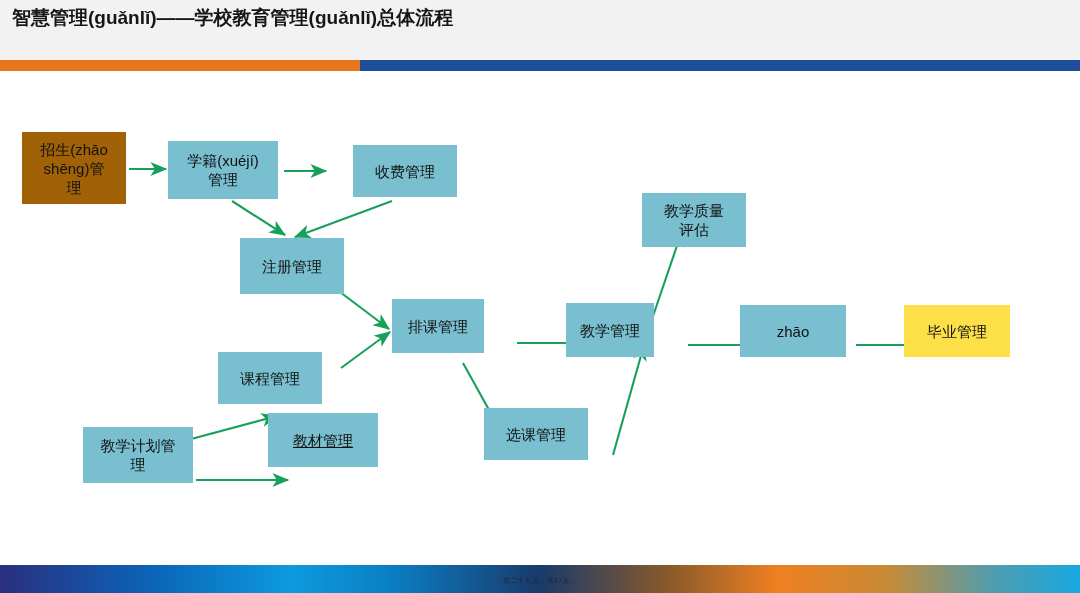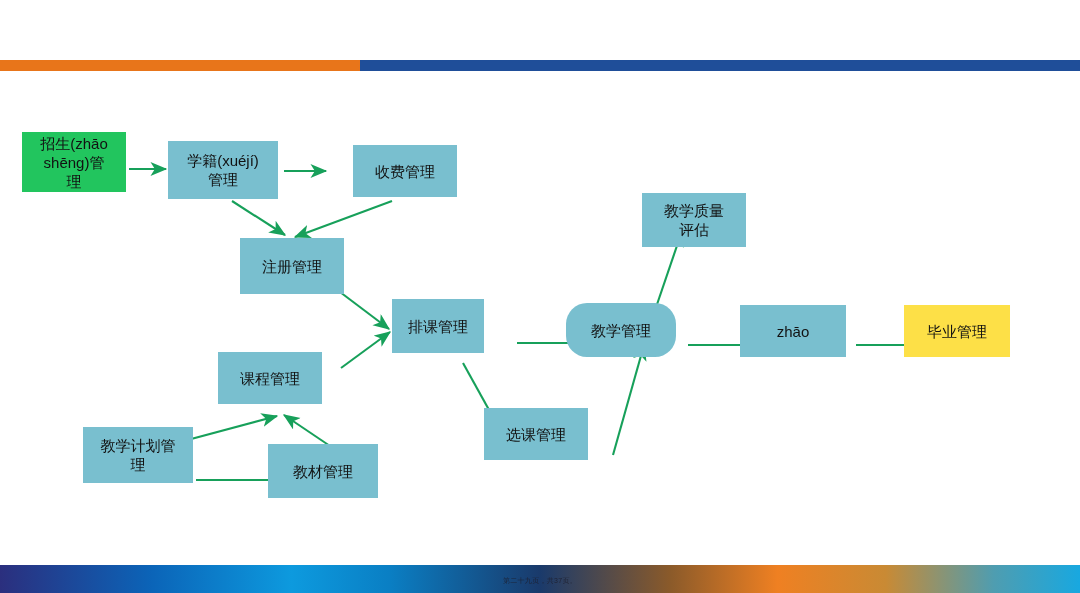--- a/index.html
+++ b/index.html
@@ -112,20 +112,23 @@
     color: #1d1d2b;
     opacity: 0.85;
     letter-spacing: 0.3px;
   }
 </style>
 </head>
 <body>
 
 <div id="slide">
 
+  <div id="header">
+    <div id="title">智慧管理(guǎnlǐ)——学校教育管理(guǎnlǐ)总体流程</div>
+  </div>
 
   <div id="bar-orange"></div>
   <div id="bar-blue"></div>
 
   <div id="canvas">
 
     <svg id="arrows" viewBox="0 0 1080 494" xmlns="http://www.w3.org/2000/svg">
       <defs>
         <marker id="ah" markerWidth="9" markerHeight="9" refX="7.4" refY="3.3" orient="auto" markerUnits="strokeWidth">
           <path d="M0,0 L8,3.3 L0,6.6 L2.1,3.3 z" fill="#17a05a"></path>
@@ -159,37 +162,37 @@
 
         <path d="M165,375 L277,345"></path>
 
         <path d="M196,409 L288,409"></path>
 
         <path d="M330,375 L284,344"></path>
       </g>
     </svg>
 
     <div id="nodes">
-        <div class="node" style="left: 22px; top: 61px; width: 104px; height: 60px; background: #22c55e;">招生(zhāo
+        <div class="node" style="left: 22px; top: 61px; width: 104px; height: 72px; background: #a16207;">招生(zhāo
 shēng)管
 理</div>
         <div class="node" style="left: 168px; top: 70px; width: 110px; height: 58px; background: rgb(121, 191, 207);">学籍(xuéjí)
 管理</div>
         <div class="node" style="left: 328px; top: 74px; width: 104px; height: 52px; background: rgb(121, 191, 207); margin-left: 25px;">收费管理</div>
         <div class="node" style="left: 220px; top: 167px; width: 104px; height: 56px; background: rgb(121, 191, 207); margin-left: 20px;">注册管理</div>
         <div class="node" style="left: 642px; top: 122px; width: 104px; height: 54px; background: rgb(121, 191, 207);">教学质量
 评估</div>
         <div class="node" style="left: 392px; top: 228px; width: 92px; height: 54px; background: rgb(121, 191, 207);">排课管理</div>
-        <div class="node" style="left: 566px; top: 232px; width: 110px; height: 54px; background: rgb(121, 191, 207); border-radius: 21px;">教学管理</div>
+        <div class="node" style="left: 566px; top: 232px; width: 88px; height: 54px; background: rgb(121, 191, 207);">教学管理</div>
         <div class="node" style="left: 740px; top: 234px; width: 106px; height: 52px; background: rgb(121, 191, 207);">zhāo</div>
         <div class="node" style="left: 904px; top: 234px; width: 106px; height: 52px; background: #fde047;">毕业管理</div>
         <div class="node" style="left: 218px; top: 281px; width: 104px; height: 52px; background: rgb(121, 191, 207);">课程管理</div>
         <div class="node" style="left: 484px; top: 337px; width: 104px; height: 52px; background: rgb(121, 191, 207);">选课管理</div>
         <div class="node" style="left: 83px; top: 356px; width: 110px; height: 56px; background: rgb(121, 191, 207);">教学计划管
 理</div>
-        <div class="node" style="left: 268px; top: 373px; width: 110px; height: 54px; background: rgb(121, 191, 207);">教材管理</div>
+        <div class="node" style="left: 268px; top: 342px; width: 110px; height: 54px; background: rgb(121, 191, 207); text-decoration: underline;">教材管理</div>
       </div>
   </div>
 
   <div id="footer"></div>
   <div id="footer-text">第二十九页，共37页。</div>
 
 </div>
 
 </body></html>

